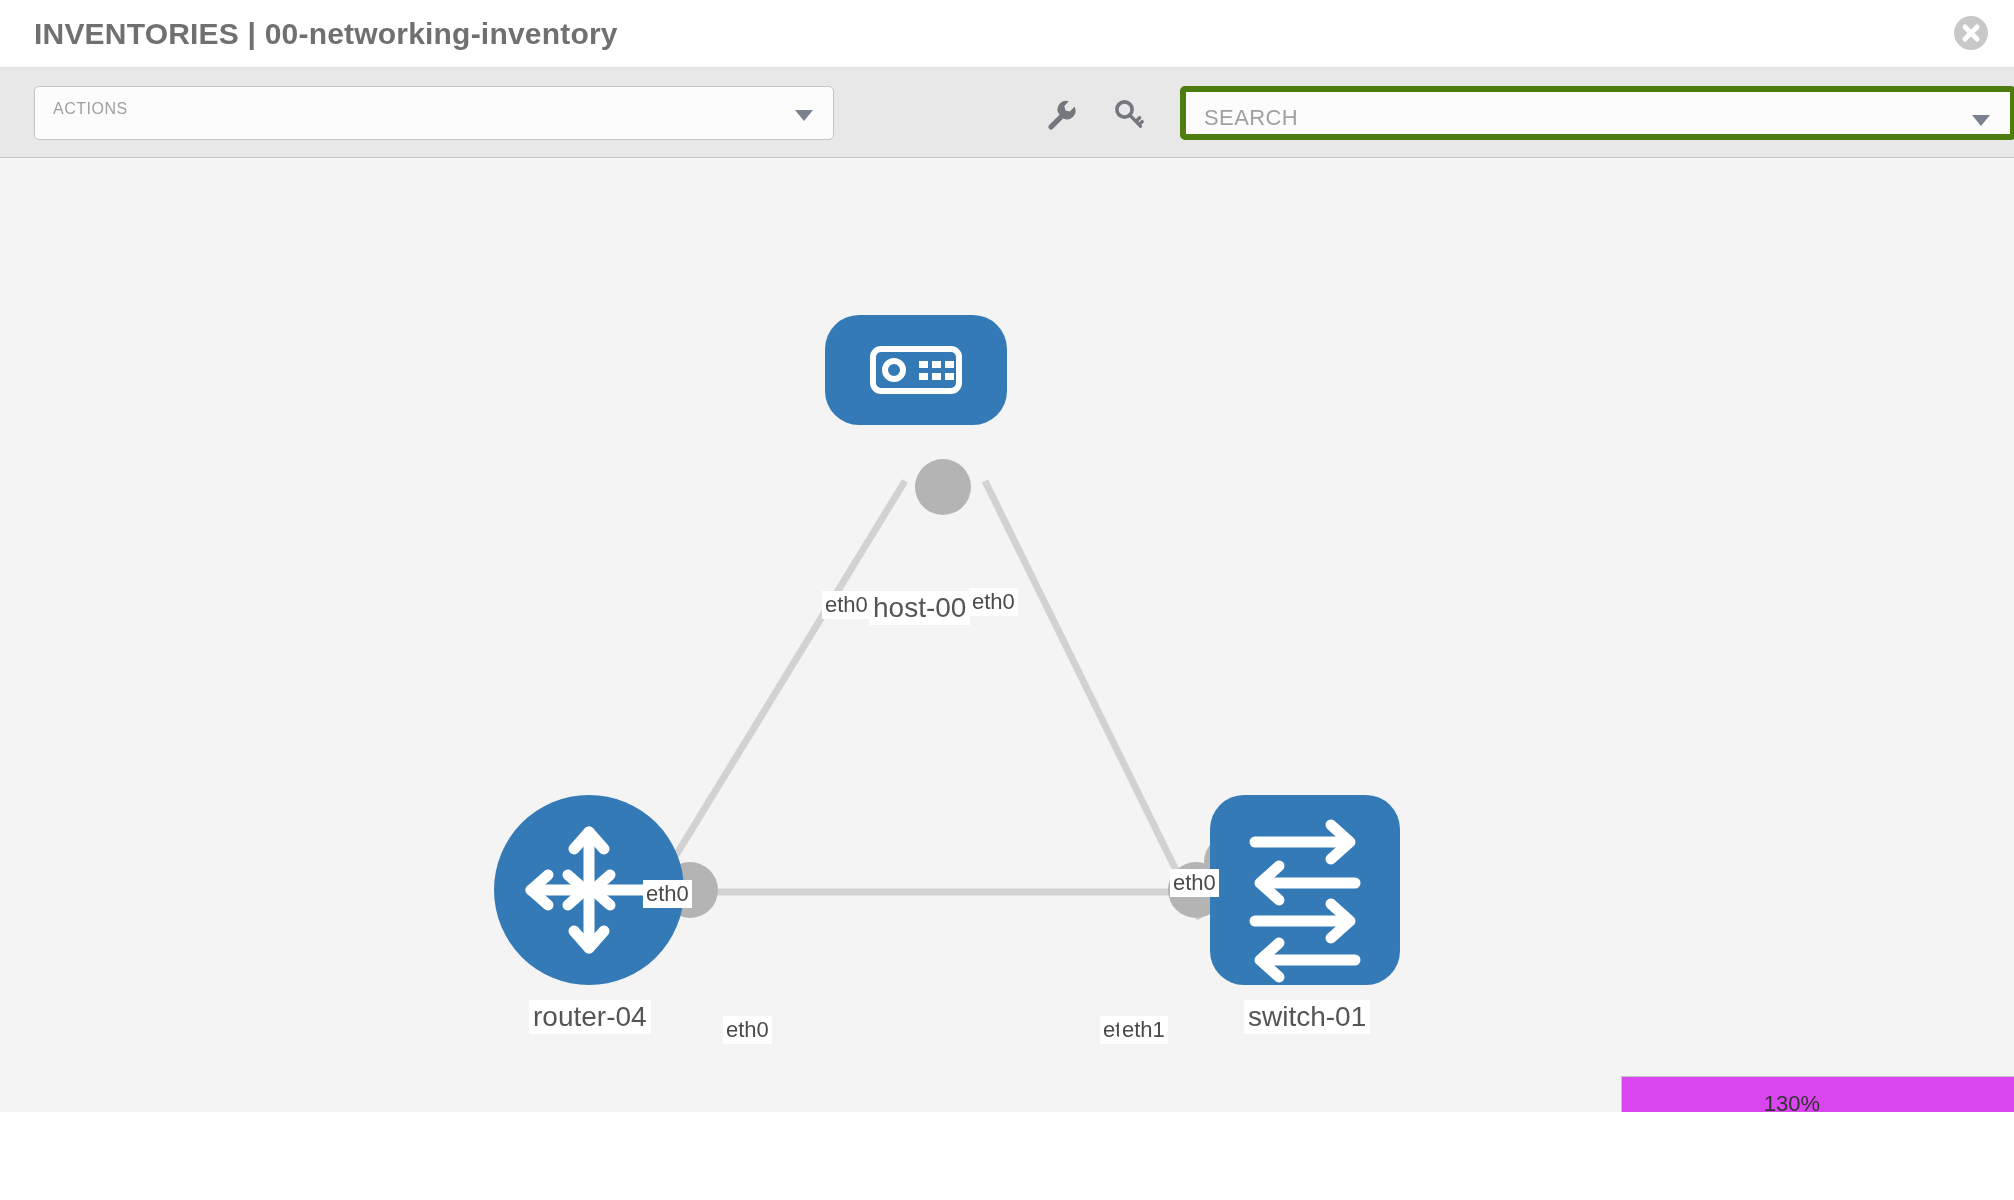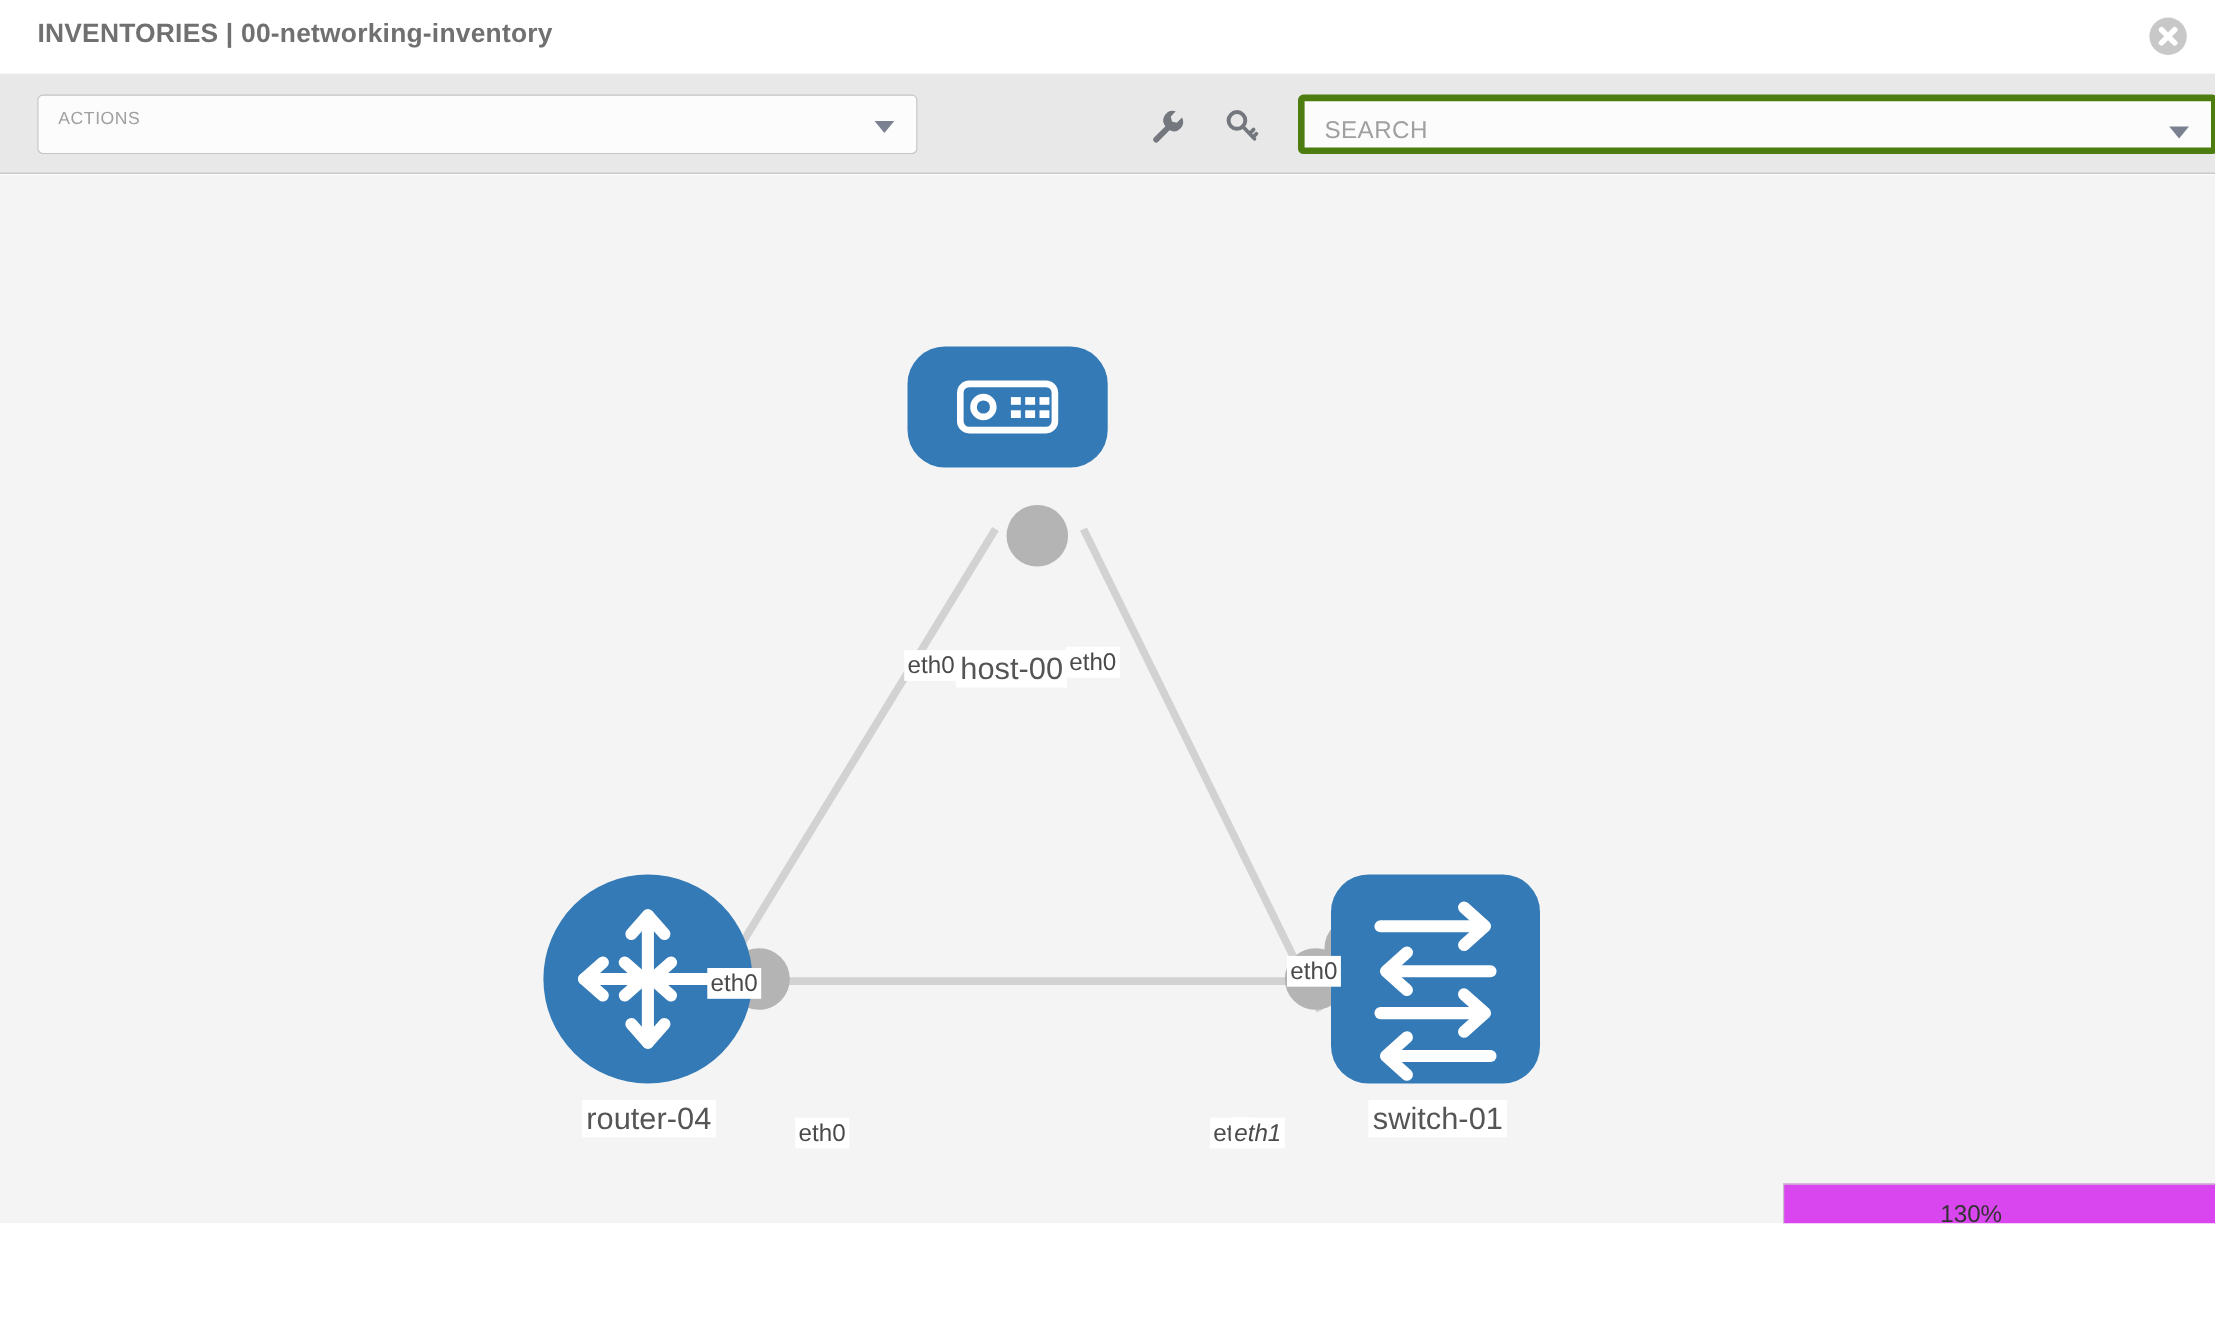--- a/index.html
+++ b/index.html
@@ -22,21 +22,21 @@
   .header {
     position: absolute;
     left: 0; top: 0;
     width: 2014px; height: 68px;
     background: #ffffff;
     border-bottom: 1px solid #e4e4e4;
   }
   .header-title {
     position: absolute;
     left: 34px; top: 17px;
-    font-size: 24px;
+    font-size: 30px;
     font-weight: bold;
     color: #707070;
     letter-spacing: 0.2px;
     white-space: nowrap;
   }
   .close-btn {
     position: absolute;
     right: 26px; top: 16px;
     width: 34px; height: 34px;
     border-radius: 50%;
@@ -293,21 +293,21 @@
         </g>
       </g>
     </svg>
 
     <div class="edge-label" style="left:822px;  top:432px;">eth0</div>
     <div class="edge-label" style="left:969px;  top:429px;">eth0</div>
     <div class="edge-label" style="left:643px;  top:721px;">eth0</div>
     <div class="edge-label" style="left:1170px; top:710px;">eth0</div>
     <div class="edge-label" style="left:723px;  top:857px;">eth0</div>
     <div class="edge-label" style="left:1100px; top:857px;">eth</div>
-    <div class="edge-label" style="left:1119px; top:857px;font-style:italic;">eth1</div>
+    <div class="edge-label" style="left:1119px; top:857px;">eth1</div>
 
     <div class="node-label" style="left:869px;  top:432px;">host-00</div>
     <div class="node-label" style="left:529px;  top:841px;">router-04</div>
     <div class="node-label" style="left:1244px; top:841px;">switch-01</div>
 
     <div class="zoom-panel" style="left:1621px; top:917px;">
       <div class="zoom-percent">130%</div>
       <div class="zoom-minus"></div>
       <div class="zoom-track"></div>
       <div class="zoom-thumb"></div>

